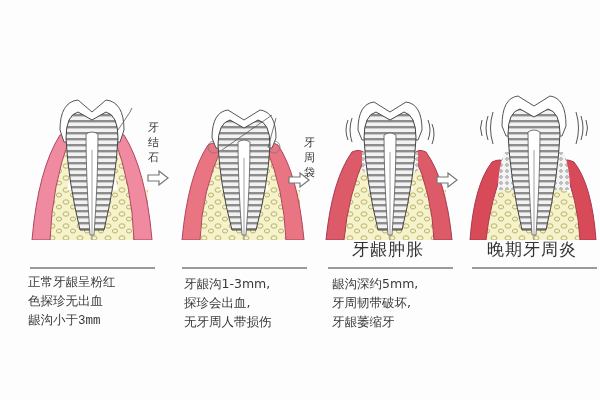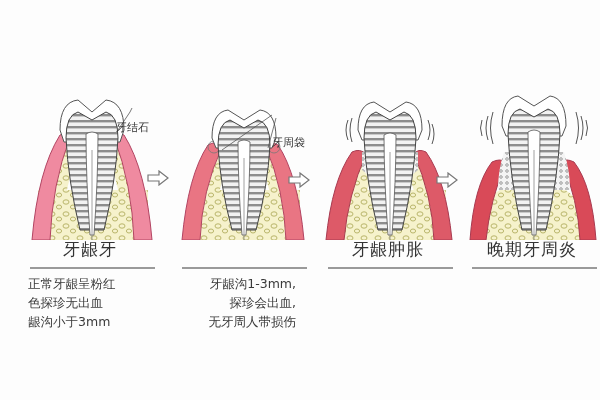--- a/index.html
+++ b/index.html
@@ -14,21 +14,21 @@
     font-size: 17px; color: #333; letter-spacing: 1px;
   }
   .stage-rule {
     position: absolute; top: 267px; left: 10px; width: 125px; height: 2px; background: #9a9a9a;
   }
   .stage-desc {
     position: absolute; top: 274px; left: 22px; width: 120px;
     font-size: 12.5px; line-height: 19px; color: #3a3a3a; white-space: pre-line;
   }
   .callout {
-    position: absolute; font-size: 11px; color: #333;
+    position: absolute; font-size: 11px; color: #333; margin-left: 32px;
   }
   .arrow { position: absolute; width: 22px; height: 16px; }
 </style>
 </head>
 <body>
 
 <svg width="0" height="0" style="position:absolute">
   <defs>
     <pattern id="stripes" patternUnits="userSpaceOnUse" width="6" height="6" patternTransform="rotate(0)">
       <rect width="6" height="6" fill="#f2f2f2"></rect>
@@ -53,23 +53,22 @@
     <path d="M120 150 L120 120 Q112 60 95 45 L85 60 Q100 90 105 150 Z" fill="url(#bonepat)"></path>
     <path d="M12 150 Q18 80 40 45 Q46 42 50 47 Q32 95 30 150 Z" fill="#ef8aa0" stroke="#b24462" stroke-width="1"></path>
     <path d="M132 150 Q126 80 104 45 Q98 42 94 47 Q112 95 114 150 Z" fill="#ef8aa0" stroke="#b24462" stroke-width="1"></path>
     <path d="M40 40 Q40 12 58 10 L72 22 L86 10 Q104 12 104 40 L100 52 L44 52 Z" fill="#fff" stroke="#555" stroke-width="1"></path>
     <path d="M46 48 Q46 25 58 22 L72 30 L86 22 Q98 25 98 48 Q96 90 84 140 L60 140 Q48 90 46 48 Z" fill="url(#stripes)" stroke="#444" stroke-width="1"></path>
     <path d="M66 44 Q72 40 78 44 Q78 90 74 145 L70 145 Q66 90 66 44 Z" fill="#fff" stroke="#555" stroke-width="0.8"></path>
     <line x1="72" y1="60" x2="72" y2="150" stroke="#888" stroke-width="0.8"></line>
     <path d="M98 40 L110 22 L112 18" fill="none" stroke="#555" stroke-width="0.8"></path>
   </svg>
   <span class="callout" style="top:120px;left:96px;">牙结石</span>
-  <div class="stage-title">牙龈牙</div>
   <div class="stage-rule"></div>
-  <div class="stage-desc" style="left:8px;">正常牙龈呈粉红
+  <div class="stage-desc" style="left:8px;font-family:Liberation Mono, monospace;">正常牙龈呈粉红
 色探珍无出血
 龈沟小于3mm</div>
 </div>
 
 <svg class="arrow" viewBox="0 0 22 16" style="left:147px;top:170px;">
   <path d="M1 5 L12 5 L12 1 L21 8 L12 15 L12 11 L1 11 Z" fill="#fff" stroke="#777" stroke-width="1.2"></path>
 </svg>
 
 <div class="stage" style="left:172px;">
   <svg class="tooth-svg" viewBox="0 0 140 150">
@@ -81,21 +80,21 @@
     <circle cx="42" cy="57" r="6" fill="none" stroke="#777" stroke-width="0.8"></circle>
     <circle cx="102" cy="57" r="6" fill="none" stroke="#777" stroke-width="0.8"></circle>
     <path d="M40 48 Q40 22 56 20 L72 30 L88 20 Q104 22 104 48 L100 58 L44 58 Z" fill="#fff" stroke="#555" stroke-width="1"></path>
     <path d="M46 55 Q46 33 58 30 L72 38 L86 30 Q98 33 98 55 Q96 95 84 140 L60 140 Q48 95 46 55 Z" fill="url(#stripes)" stroke="#444" stroke-width="1"></path>
     <path d="M66 52 Q72 48 78 52 Q78 95 74 145 L70 145 Q66 95 66 52 Z" fill="#fff" stroke="#555" stroke-width="0.8"></path>
     <line x1="72" y1="68" x2="72" y2="150" stroke="#888" stroke-width="0.8"></line>
     <path d="M50 60 L100 25 M96 58 L104 28" fill="none" stroke="#555" stroke-width="0.8"></path>
   </svg>
   <span class="callout" style="top:135px;left:100px;text-align:right;">牙周袋</span>
   <div class="stage-rule"></div>
-  <div class="stage-desc" style="left:4px;text-align:right;">牙龈沟1-3mm,
+  <div class="stage-desc" style="left:12px;">牙龈沟1-3mm,
 探珍会出血,
 无牙周人带损伤</div>
 </div>
 
 <svg class="arrow" viewBox="0 0 22 16" style="left:288px;top:172px;">
   <path d="M1 5 L12 5 L12 1 L21 8 L12 15 L12 11 L1 11 Z" fill="#fff" stroke="#777" stroke-width="1.2"></path>
 </svg>
 
 <div class="stage" style="left:318px;">
   <svg class="tooth-svg" viewBox="0 0 140 150">
@@ -107,20 +106,23 @@
     <path d="M44 62 L52 62 L50 85 L44 80 Z" fill="url(#dots)"></path>
     <path d="M100 62 L92 62 L94 85 L100 80 Z" fill="url(#dots)"></path>
     <path d="M40 40 Q40 14 56 12 L72 22 L88 12 Q104 14 104 40 L100 50 L44 50 Z" fill="#fff" stroke="#555" stroke-width="1"></path>
     <path d="M46 48 Q46 25 58 22 L72 30 L86 22 Q98 25 98 48 Q96 90 84 140 L60 140 Q48 90 46 48 Z" fill="url(#stripes)" stroke="#444" stroke-width="1"></path>
     <path d="M66 45 Q72 41 78 45 Q78 90 74 145 L70 145 Q66 90 66 45 Z" fill="#fff" stroke="#555" stroke-width="0.8"></path>
     <line x1="72" y1="62" x2="72" y2="150" stroke="#888" stroke-width="0.8"></line>
     <path d="M30 30 Q26 40 30 50 M34 28 Q30 40 34 52 M110 30 Q114 40 110 50 M114 34 Q118 44 114 54" fill="none" stroke="#555" stroke-width="1"></path>
   </svg>
   <div class="stage-title">牙龈肿胀</div>
   <div class="stage-rule"></div>
+  <div class="stage-desc" style="left:14px;">龈沟深约5mm,
+牙周韧带破坏,
+牙龈萎缩牙</div>
 </div>
 
 <svg class="arrow" viewBox="0 0 22 16" style="left:436px;top:172px;">
   <path d="M1 5 L12 5 L12 1 L21 8 L12 15 L12 11 L1 11 Z" fill="#fff" stroke="#777" stroke-width="1.2"></path>
 </svg>
 
 <div class="stage" style="left:462px;">
   <svg class="tooth-svg" viewBox="0 0 140 150">
     <rect x="18" y="110" width="110" height="40" fill="url(#bonepat)"></rect>
     <path d="M20 150 L22 115 Q32 100 50 95 L60 100 Q45 115 40 150 Z" fill="url(#bonepat)"></path>

